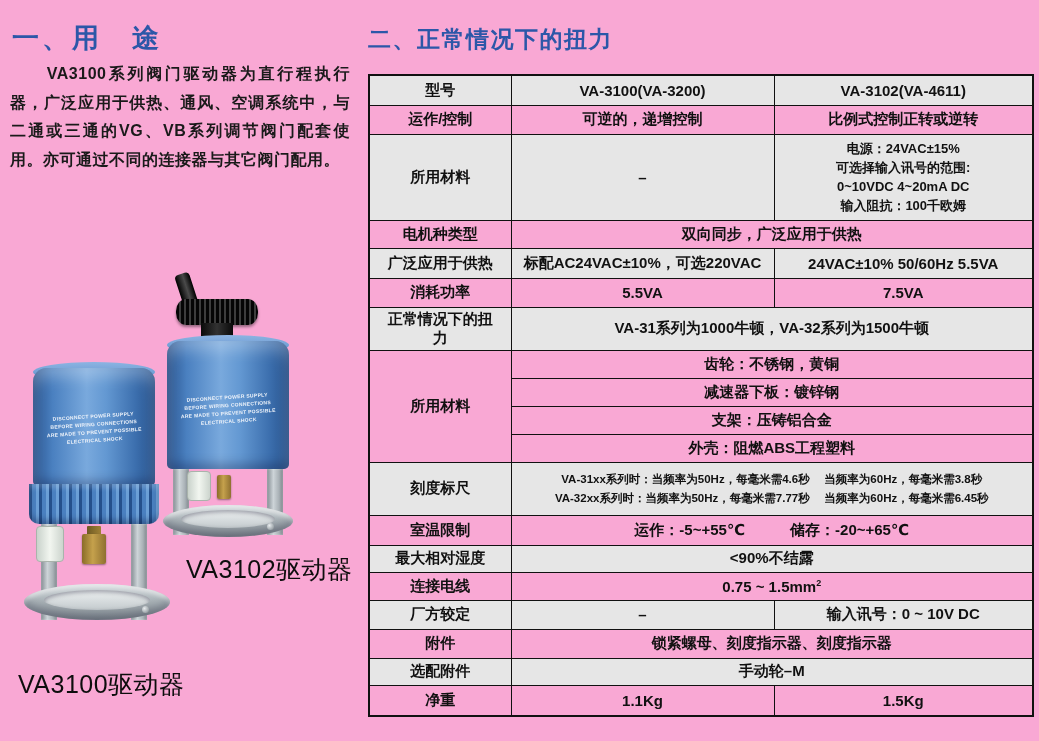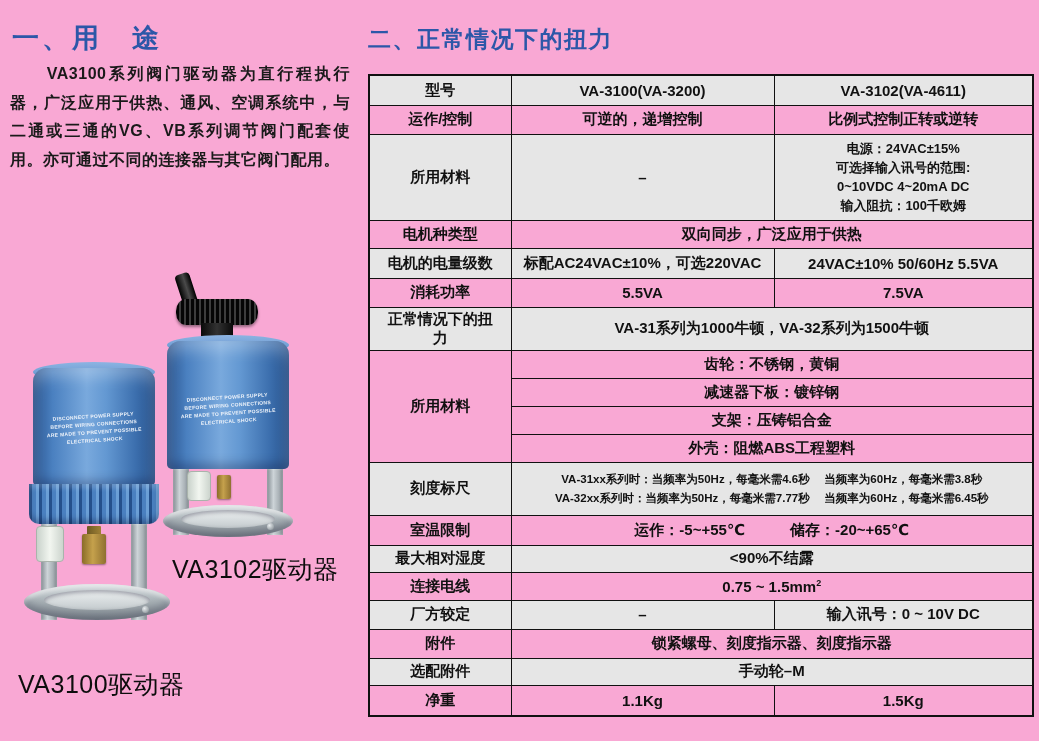--- a/index.html
+++ b/index.html
@@ -11,21 +11,21 @@
   .sec1-title{
     position:absolute;left:12px;top:20px;font-size:27px;font-weight:700;
     color:#2c57a8;letter-spacing:3px;white-space:pre;
   }
   .usage-par{
     position:absolute;left:10px;top:60px;width:340px;font-size:16px;line-height:28.5px;
     font-weight:600;text-align:justify;text-indent:2.3em;color:#1a1a1a;letter-spacing:0.5px;
   }
   .prod-label{position:absolute;font-size:25px;font-weight:500;color:#0d0d0d;letter-spacing:0.5px;}
   .label-3100{left:18px;top:668px;}
-  .label-3102{left:172px;top:553px;}
+  .label-3102{left:186px;top:553px;}
 
   
   .fig{position:absolute;}
   .fig1{left:24px;top:368px;width:148px;height:252px;}
   .fig2{left:163px;top:273px;width:134px;height:292px;}
   .act-body{
     position:absolute;border-radius:14px 14px 5px 5px;
     background:linear-gradient(90deg,#2a5590 0%,#4a80c0 16%,#79a9dd 44%,#6398d2 60%,#3c6fae 84%,#27528c 100%);
     box-shadow:inset 0 10px 14px rgba(255,255,255,.25), inset 0 -6px 10px rgba(0,0,40,.25);
   }
@@ -183,21 +183,21 @@
           <div>可选择输入讯号的范围:</div>
           <div>0~10VDC  4~20mA DC</div>
           <div>输入阻抗：100千欧姆</div>
         </td>
       </tr>
       <tr style="height:28px">
         <td>电机种类型</td>
         <td colspan="2">双向同步，广泛应用于供热</td>
       </tr>
       <tr class="shaded" style="height:30px">
-        <td>电机的电量级数</td>
+        <td>广泛应用于供热</td>
         <td class="sm">标配AC24VAC±10%，可选220VAC</td>
         <td class="sm">24VAC±10%  50/60Hz  5.5VA</td>
       </tr>
       <tr style="height:29px">
         <td>消耗功率</td>
         <td>5.5VA</td>
         <td>7.5VA</td>
       </tr>
       <tr class="shaded" style="height:27px">
         <td class="md">正常情况下的扭力</td>

